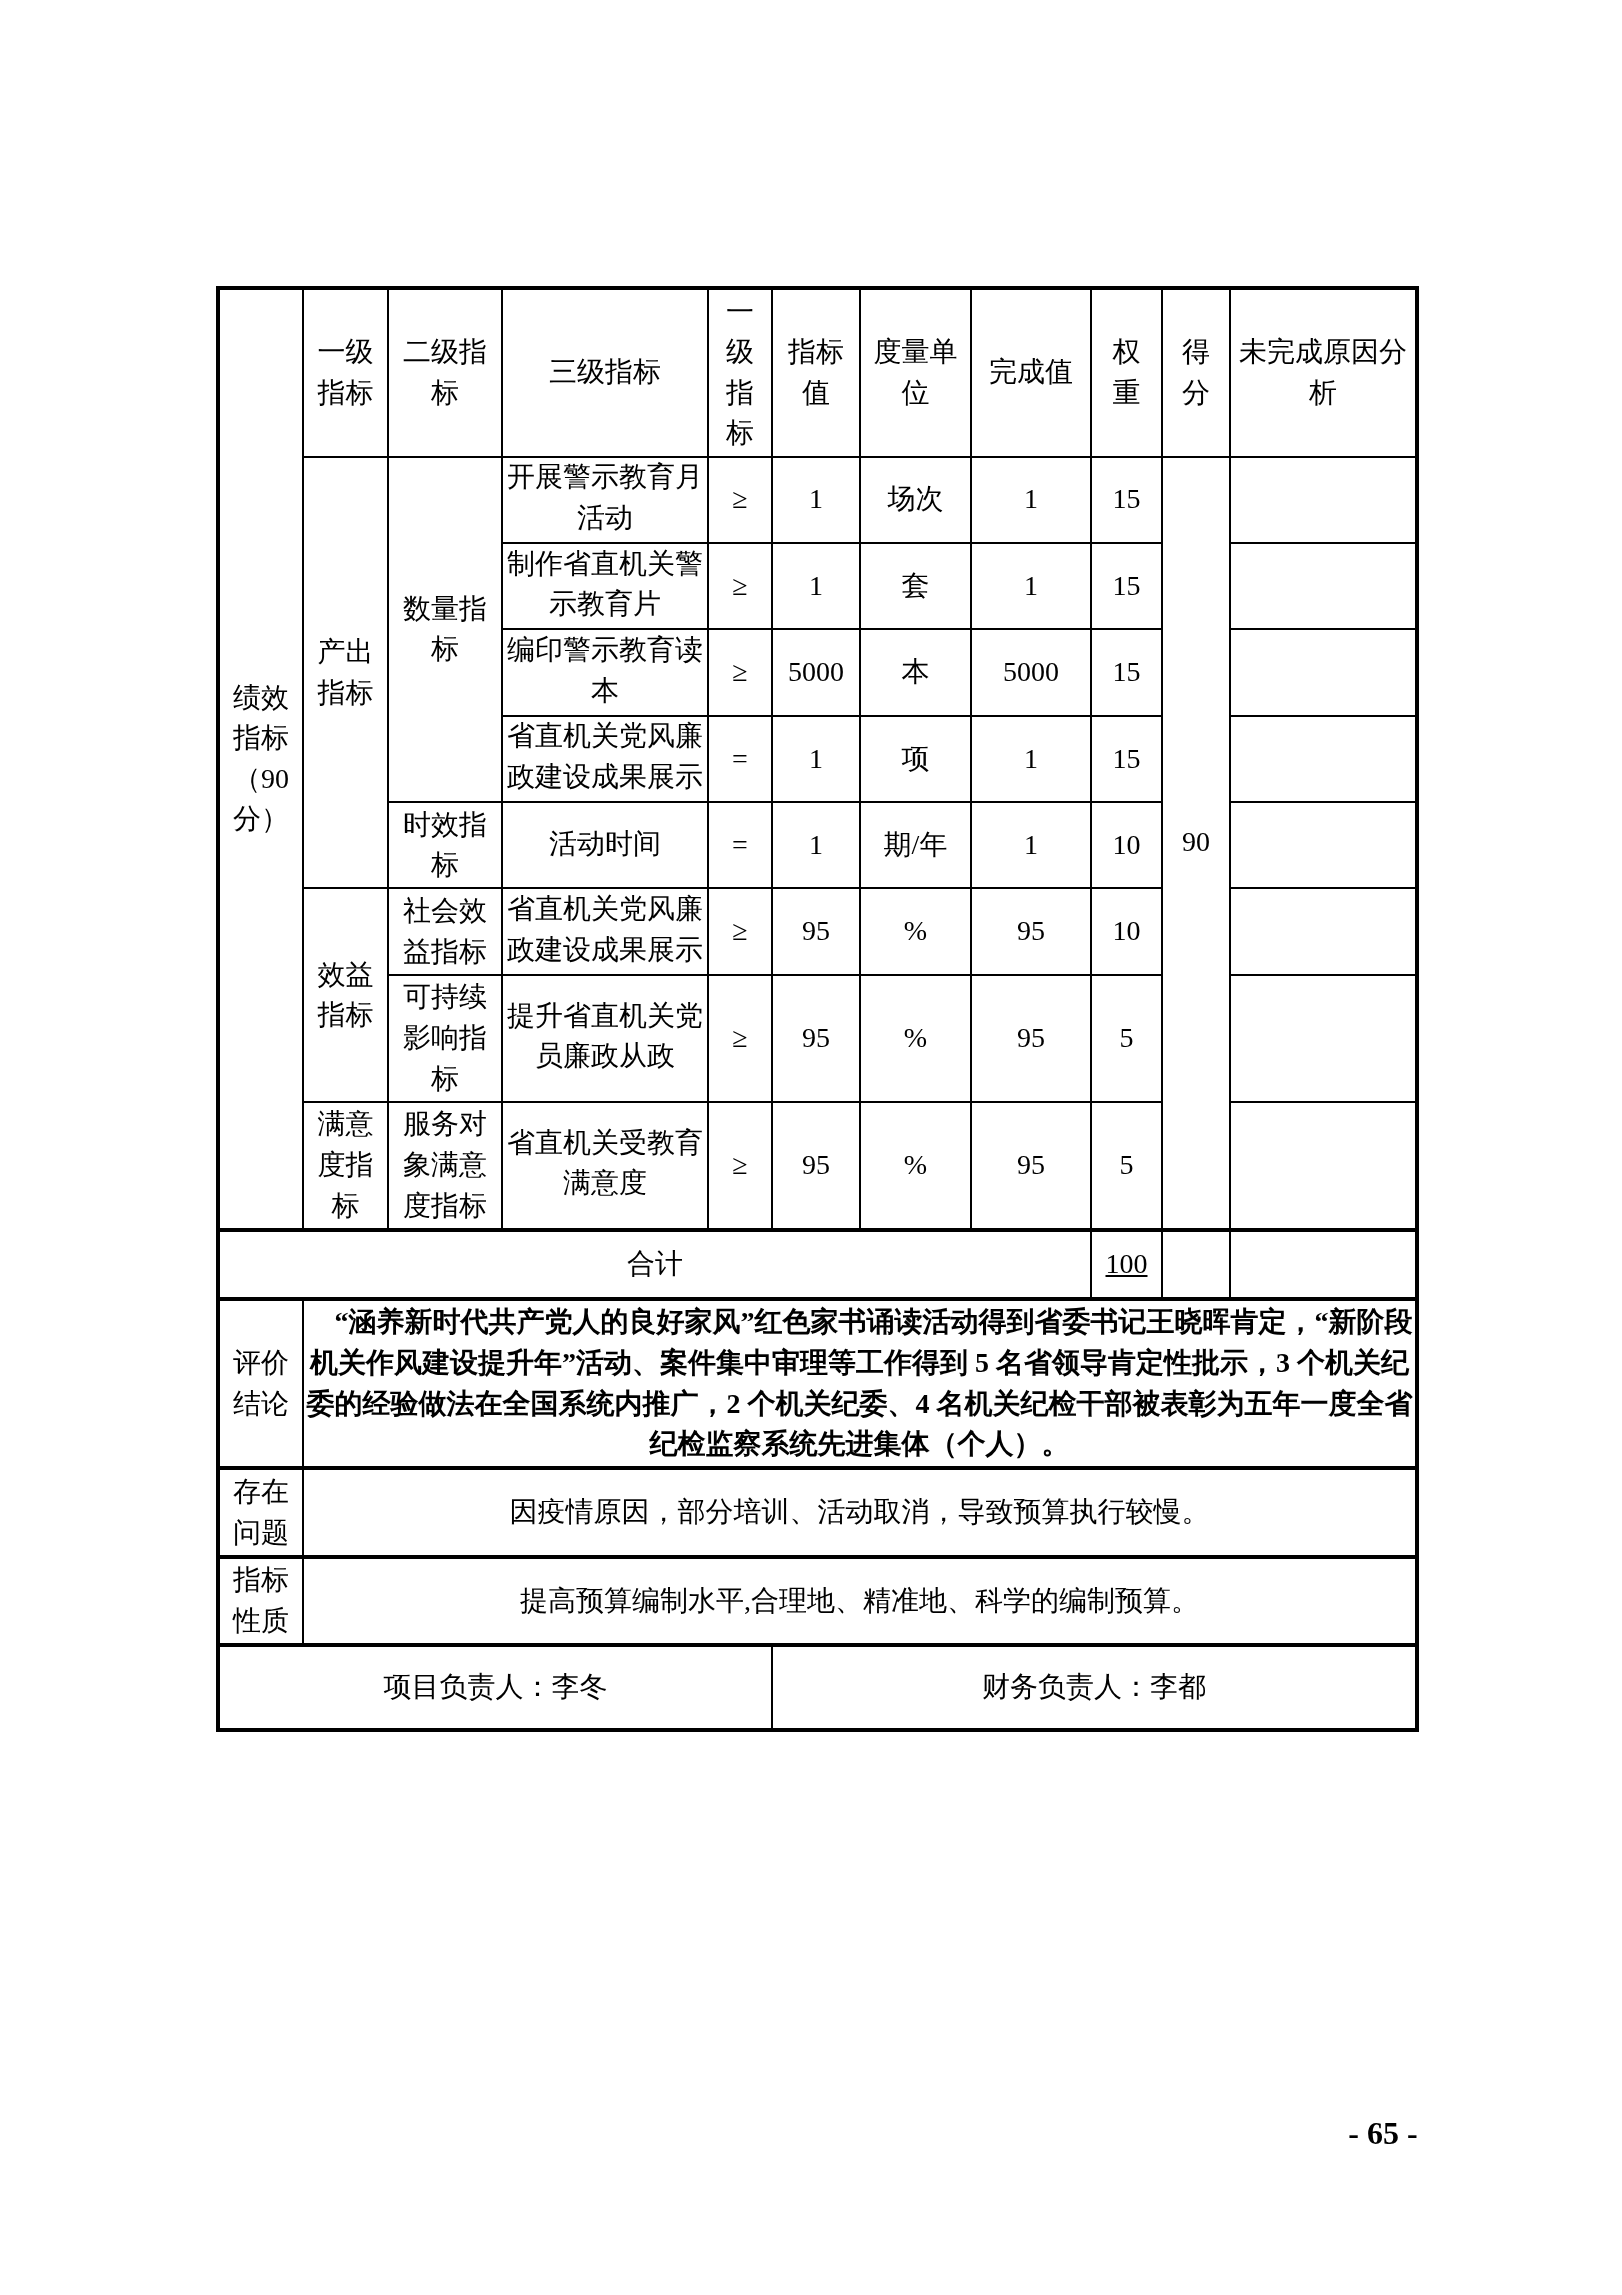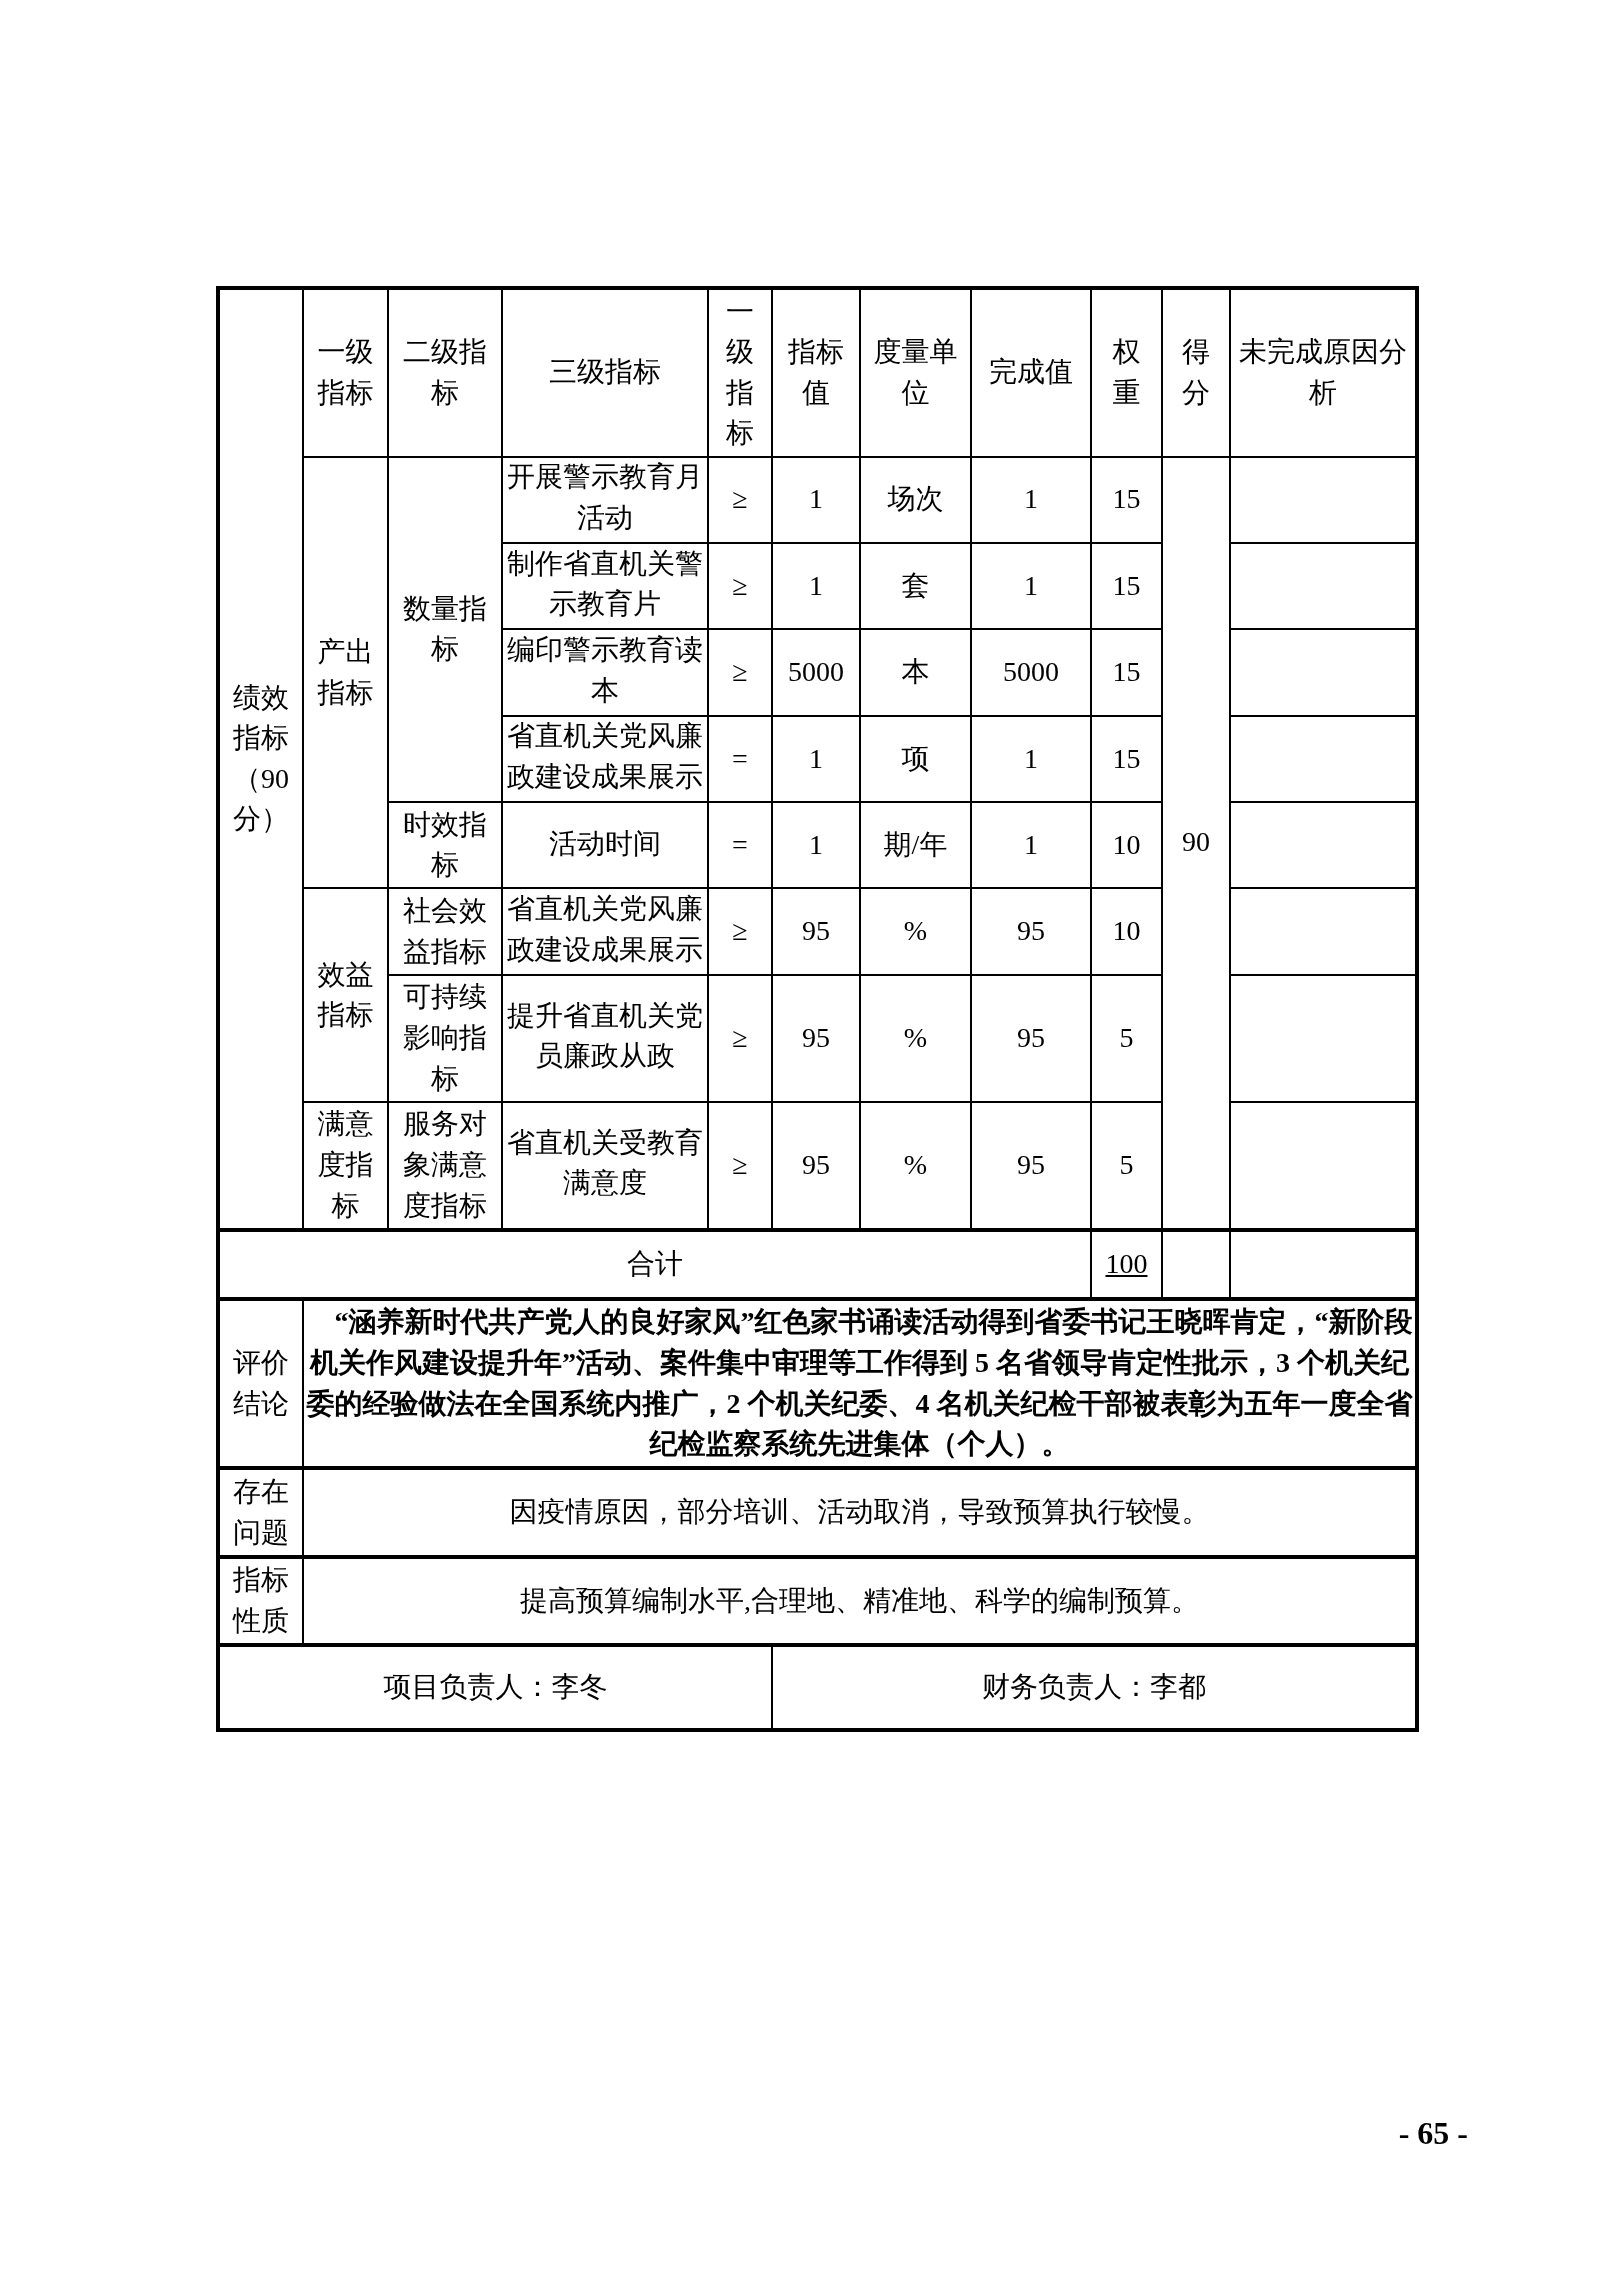--- a/index.html
+++ b/index.html
@@ -45,21 +45,21 @@
   td.vbottom{vertical-align:bottom;padding-bottom:8px;text-decoration:underline;}
   td.sig{
     text-align:left;
     padding-left:23px;
     font-size:28px;
   }
   .pageno{
     position:absolute;
     left:1298px;top:2115px;
     width:170px;
-    text-align:right;
+    text-align:center;
     font-size:32px;
     font-weight:bold;
   }
 </style>
 </head>
 <body>
 
 <div class="page">
 
   <table class="perf">

